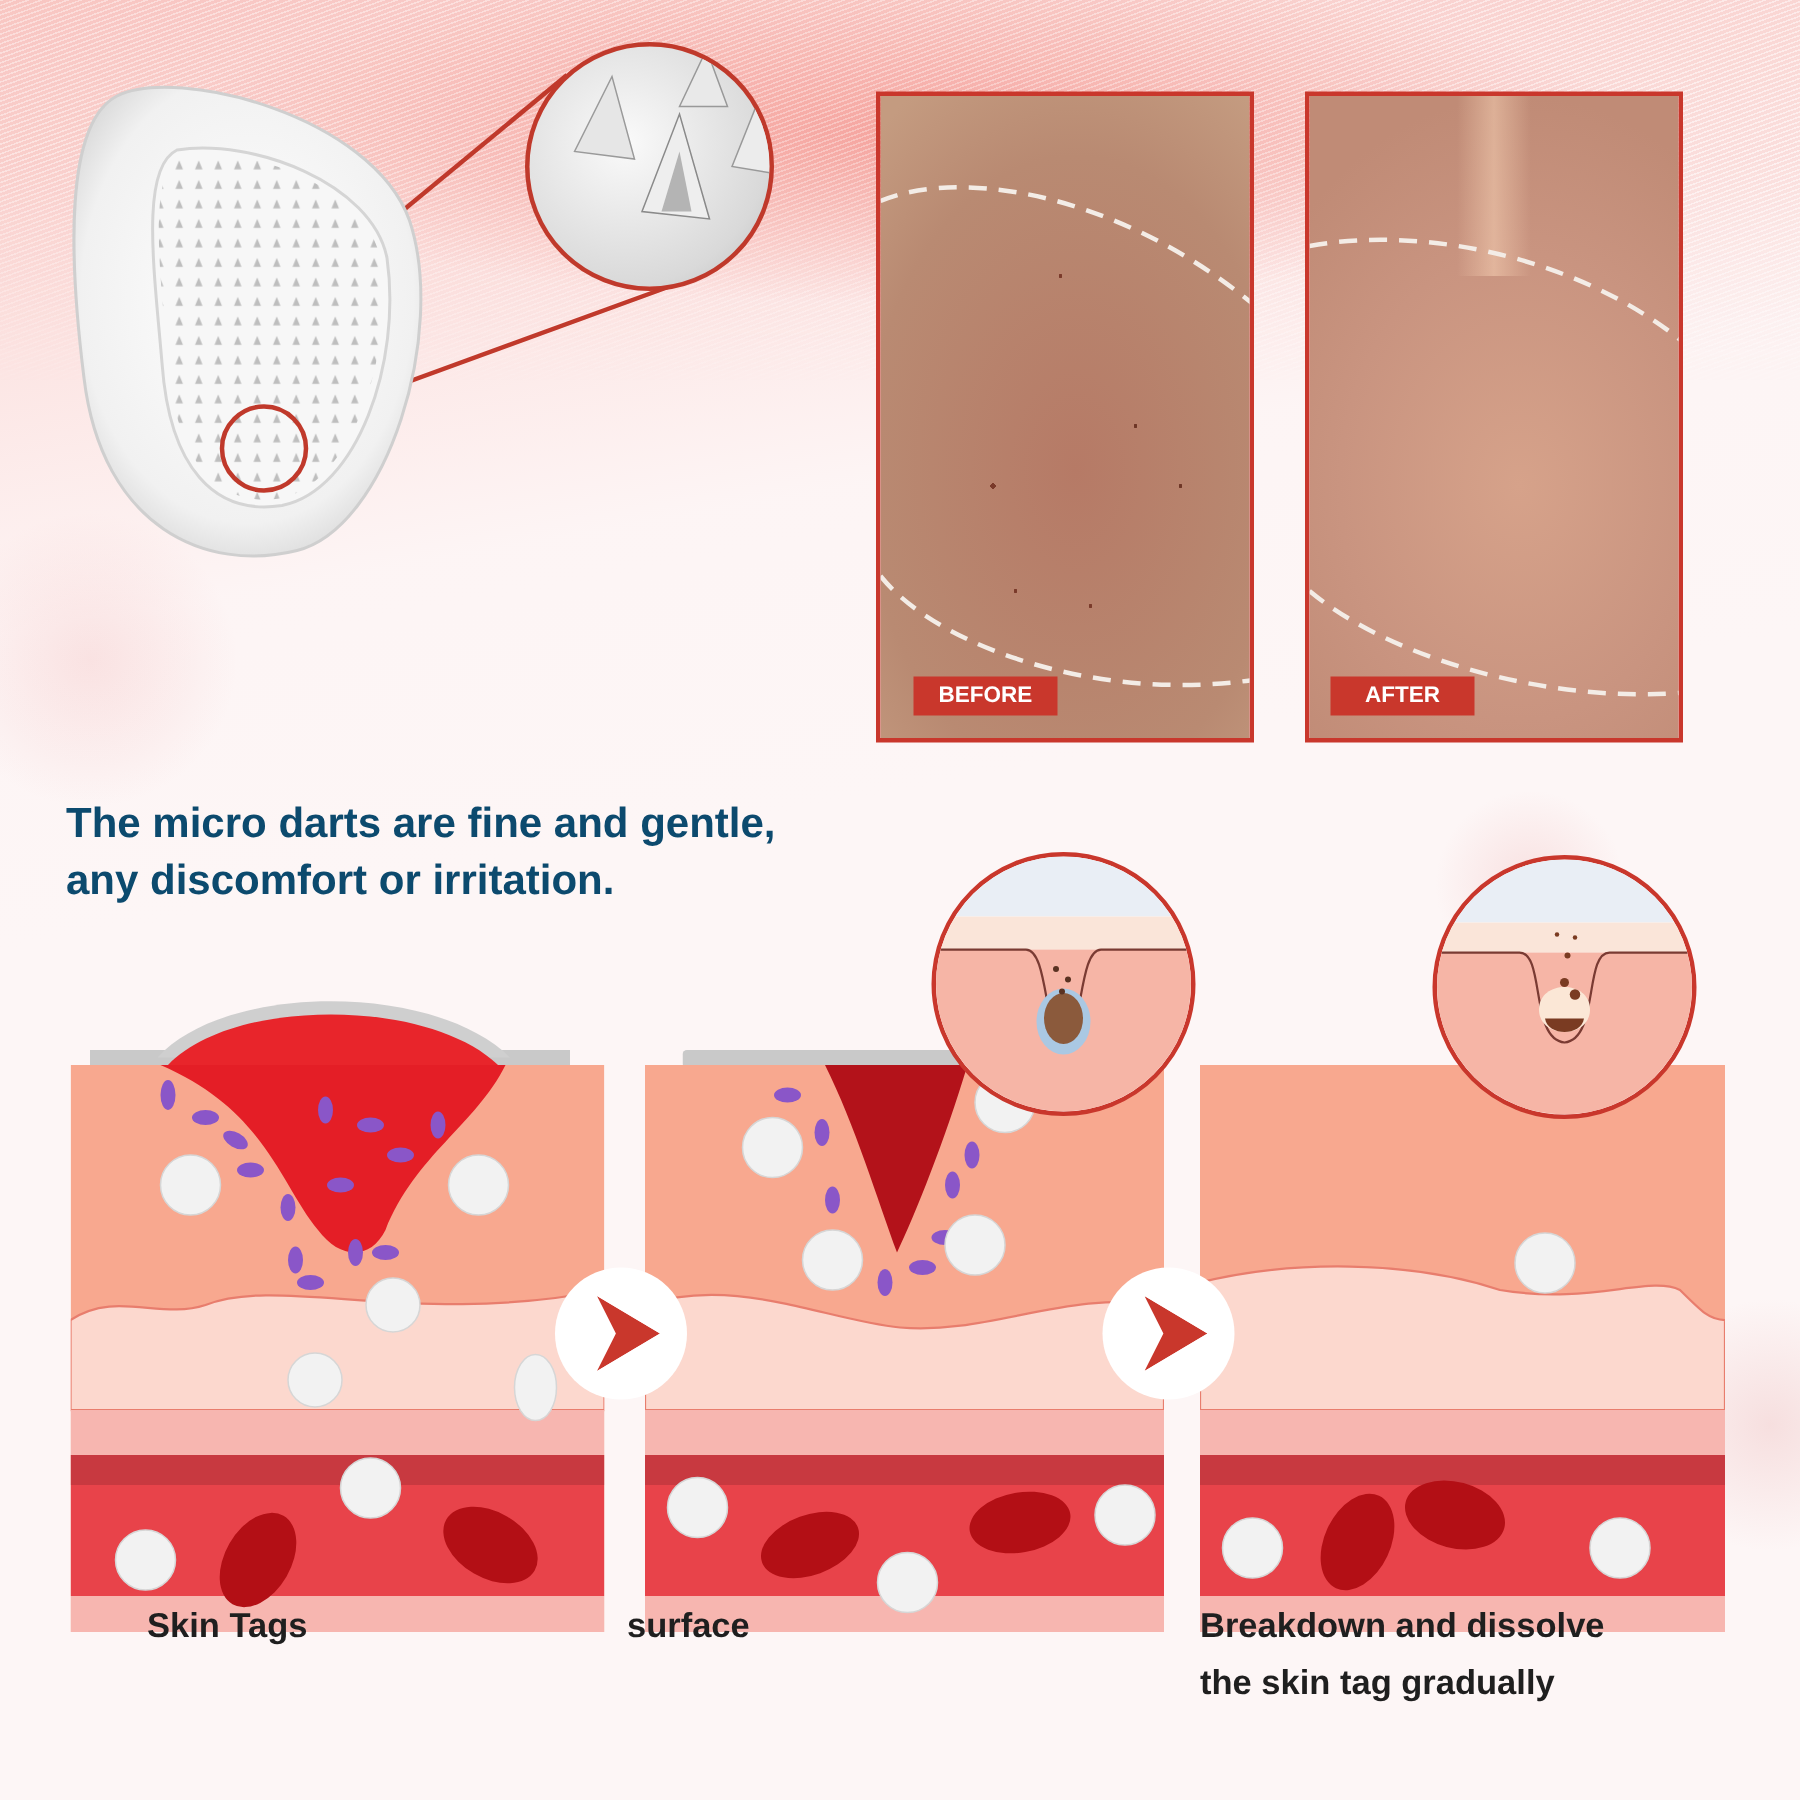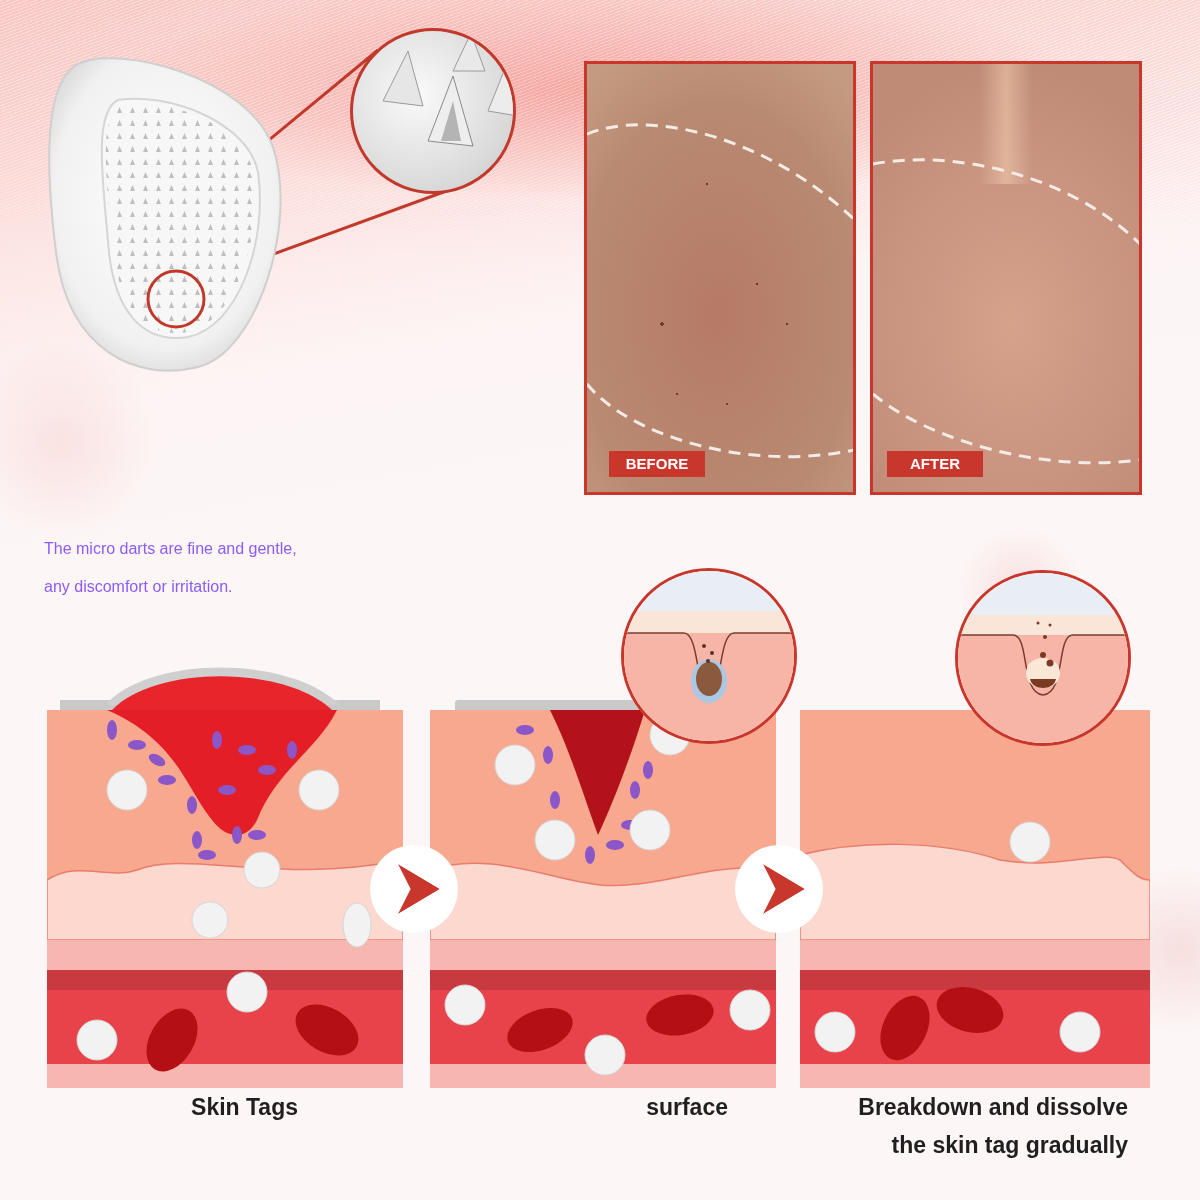--- a/index.html
+++ b/index.html
@@ -15,23 +15,23 @@
      background:repeating-linear-gradient(160deg, rgba(255,255,255,.9) 0 1px, rgba(230,80,70,.35) 1px 3px);
      -webkit-mask:linear-gradient(180deg,#000 0%,#000 40%,transparent 100%);mask:linear-gradient(180deg,#000 0%,#000 40%,transparent 100%)}
   
   .patch{position:absolute;left:48px;top:52px;width:240px;height:320px}
   .callout-line{position:absolute;left:0;top:0;width:600px;height:400px}
   .mag{position:absolute;left:350px;top:28px;width:166px;height:166px;border-radius:50%;
        border:3px solid #c0392b;background:radial-gradient(circle at 40% 40%,#fafafa,#d9d9d9 70%,#bdbdbd);overflow:hidden}
   
   .title{position:absolute;left:44px;top:386px;color:#c9372c;font-weight:700;font-size:58px;line-height:62px;
          font-family:"Liberation Sans",sans-serif;letter-spacing:0.5px}
-  .desc{position:absolute;left:44px;top:530px;width:560px;color:#8b5cf6;font-size:16px;line-height:38px;font-weight:400}
-  
-  .ba{position:absolute;top:61px;width:272px;height:434px;border:3px solid #c9372c;overflow:hidden}
+  .desc{position:absolute;left:44px;top:530px;width:560px;color:#0c4a6e;font-size:28px;line-height:38px;font-weight:700}
+  
+  .ba{position:absolute;top:61px;width:252px;height:434px;border:3px solid #c9372c;overflow:hidden}
   .ba.before{left:584px}
   .ba.after{left:870px}
   .ba .photo{position:absolute;inset:0}
   .before .photo{background:
      radial-gradient(circle 2px at 120px 120px,#7a3a2a 60%,transparent 61%),
      radial-gradient(circle 2px at 170px 220px,#6e3626 60%,transparent 61%),
      radial-gradient(circle 3px at 75px 260px,#7a3a2a 60%,transparent 61%),
      radial-gradient(circle 2px at 200px 260px,#6e3626 60%,transparent 61%),
      radial-gradient(circle 2px at 140px 340px,#7a3a2a 60%,transparent 61%),
      radial-gradient(circle 2px at 90px 330px,#7a3a2a 60%,transparent 61%),
@@ -51,21 +51,21 @@
   .p3{left:800px;width:350px}
   .panel svg{display:block}
   .arrow{position:absolute;width:88px;height:88px;border-radius:50%;background:#fff;display:flex;align-items:center;justify-content:center}
   .a1{left:370px;top:845px}
   .a2{left:735px;top:845px}
   .arrow span{width:0;height:0;border-top:25px solid transparent;border-bottom:25px solid transparent;border-left:42px solid #c9372c;margin-left:10px;
               clip-path:polygon(0 0,100% 50%,0 100%,30% 50%)}
   .zoomc{position:absolute;width:176px;height:176px;border-radius:50%;border:3px solid #c9372c;overflow:hidden;background:#fff}
   .z1{left:621px;top:568px}
   .z2{left:955px;top:570px}
-  .caption{position:absolute;top:1088px;text-align:right;color:#1f1f1f;font-size:23px;line-height:38px;font-weight:700}
+  .caption{position:absolute;top:1064px;text-align:left;color:#1f1f1f;font-size:23px;line-height:38px;font-weight:700}
   .c1{left:98px;width:200px}
   .c2{left:418px;width:310px}
   .c3{left:800px;width:328px}
 </style>
 </head>
 <body>
 
 <div class="bg"></div>
 <div class="stripes"></div>
 

